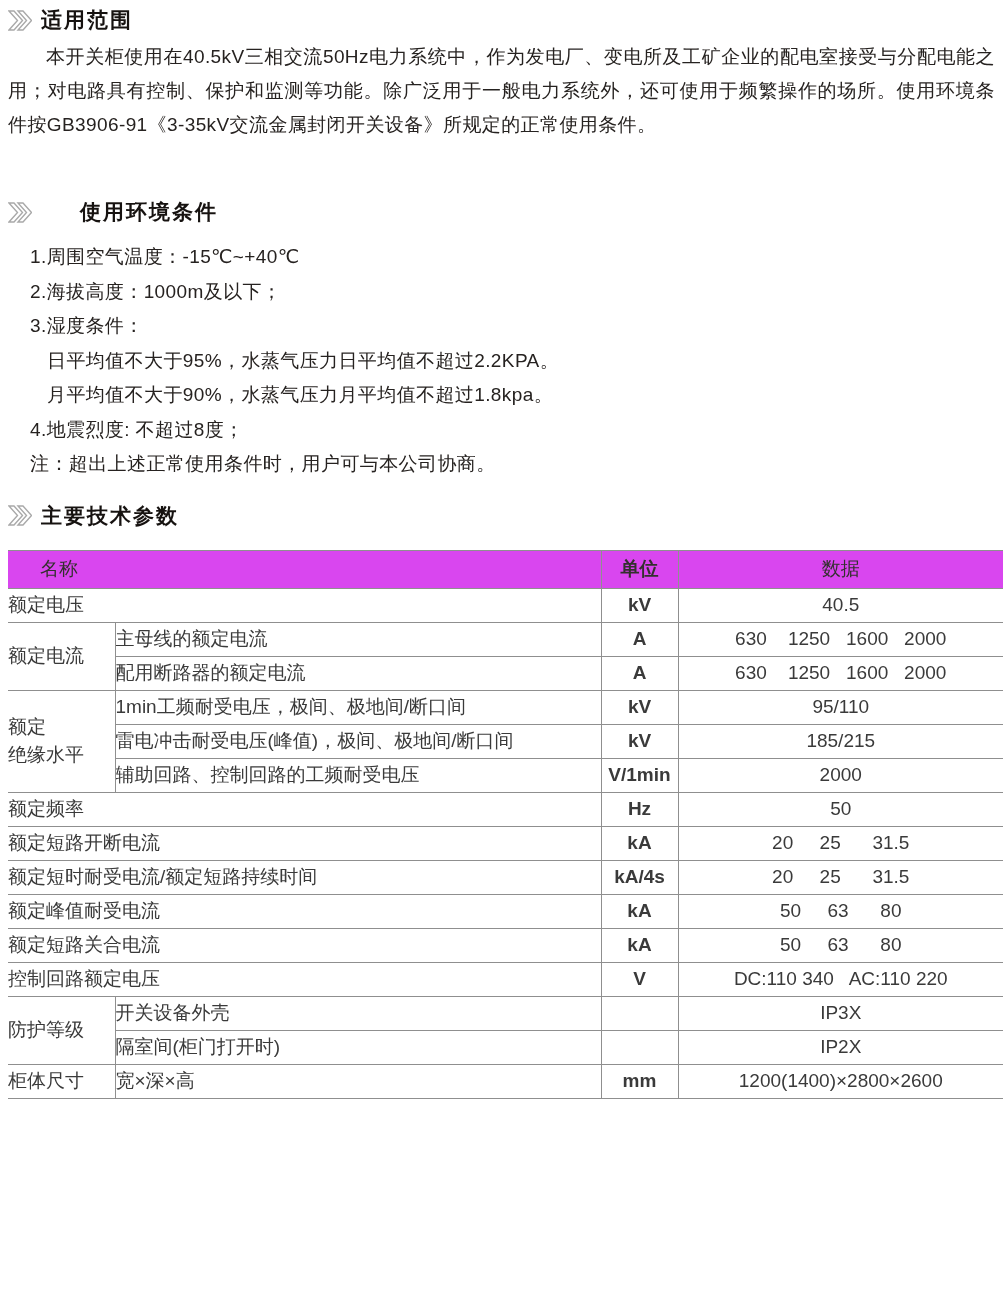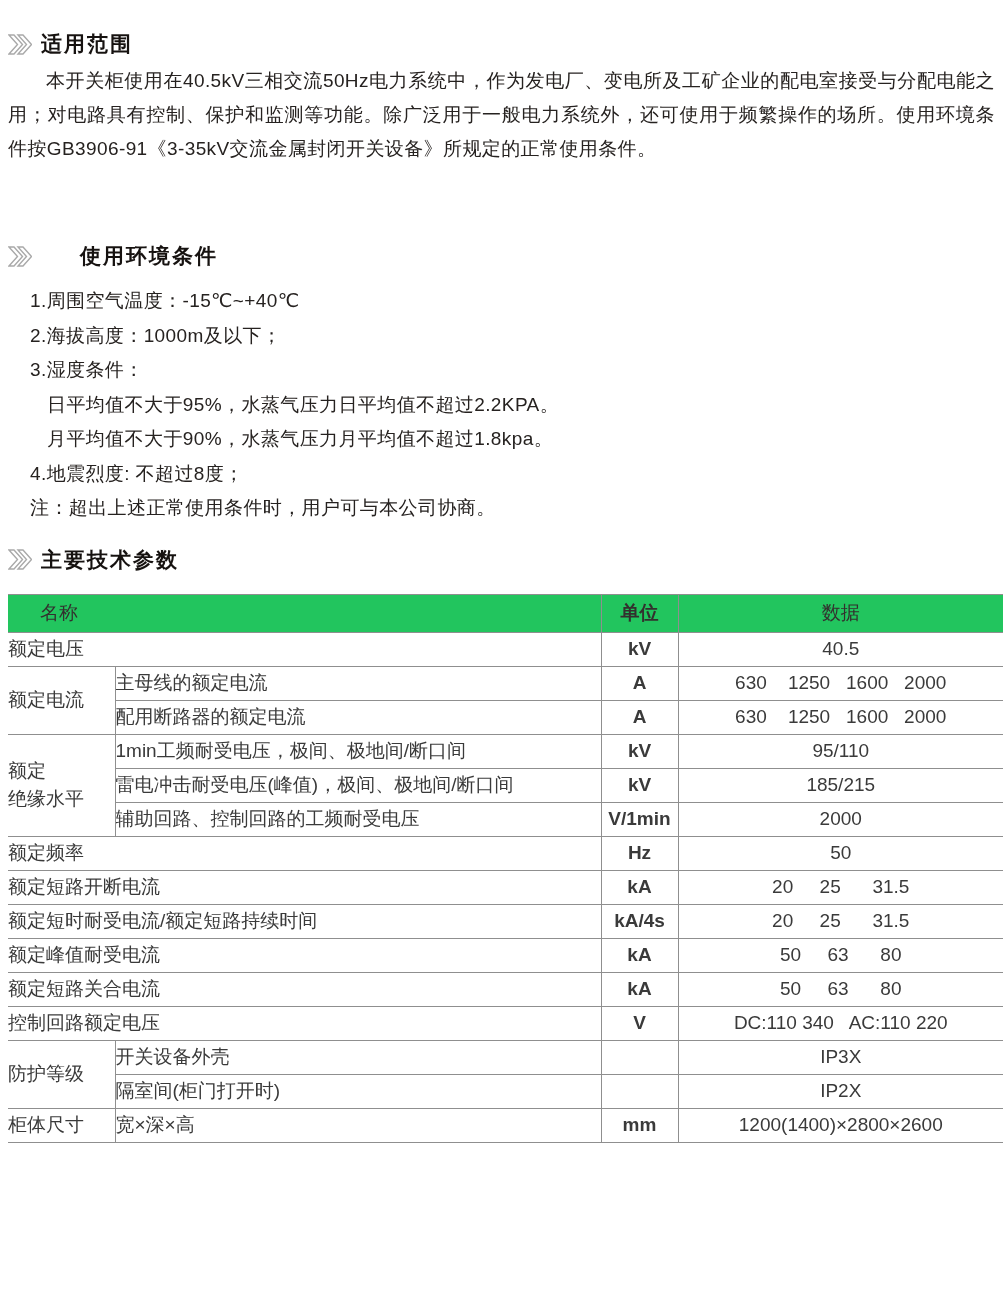--- a/index.html
+++ b/index.html
@@ -10,22 +10,22 @@
     -webkit-font-smoothing:antialiased;
   }
   .page{padding:0 8px;box-sizing:border-box;}
 
   
   .sec-head{display:flex;align-items:center;gap:9px;margin:0;}
   .sec-head .title{
     font-size:21px;font-weight:700;color:#161210;letter-spacing:2px;
   }
   .sec-head .chev{flex:0 0 auto;display:block;}
-  .h1{padding-top:30px;}
-  .h2{margin-top:76px;gap:48px;}
+  .h1{padding-top:6px;}
+  .h2{margin-top:56px;gap:48px;}
   .h3{margin-top:20px;}
 
   
   .intro{margin-top:6px;}
   .intro p{
     margin:0;font-size:19px;line-height:34px;letter-spacing:0.4px;
     text-align:justify;text-indent:2em;color:#262220;
   }
 
   
@@ -41,21 +41,21 @@
     border-collapse:collapse;table-layout:fixed;
     width:995px;margin-top:20px;
     font-size:19px;color:#3a3a3a;
   }
   table.params td{
     border-top:1px solid #8f8f8f;border-bottom:1px solid #8f8f8f;
     height:33px;padding:0;vertical-align:middle;
     overflow:hidden;
   }
   tr.thead td{
-    background:#22c55e;height:37px;color:#33302e;
+    background:#d946ef;height:37px;color:#33302e;
   }
   td.namefull,td.hname{padding-left:26px;text-align:left;}
   tr.thead td.hname{padding-left:32px;}
   td.group{
     border-right:1px solid #8f8f8f;text-align:left;padding-left:21px;
     white-space:pre-line;line-height:1.45;margin-top:16px;
   }
   td.subname{padding-left:16px;text-align:left;}
   td.unit{
     border-left:1px solid #8f8f8f;border-right:1px solid #8f8f8f;

